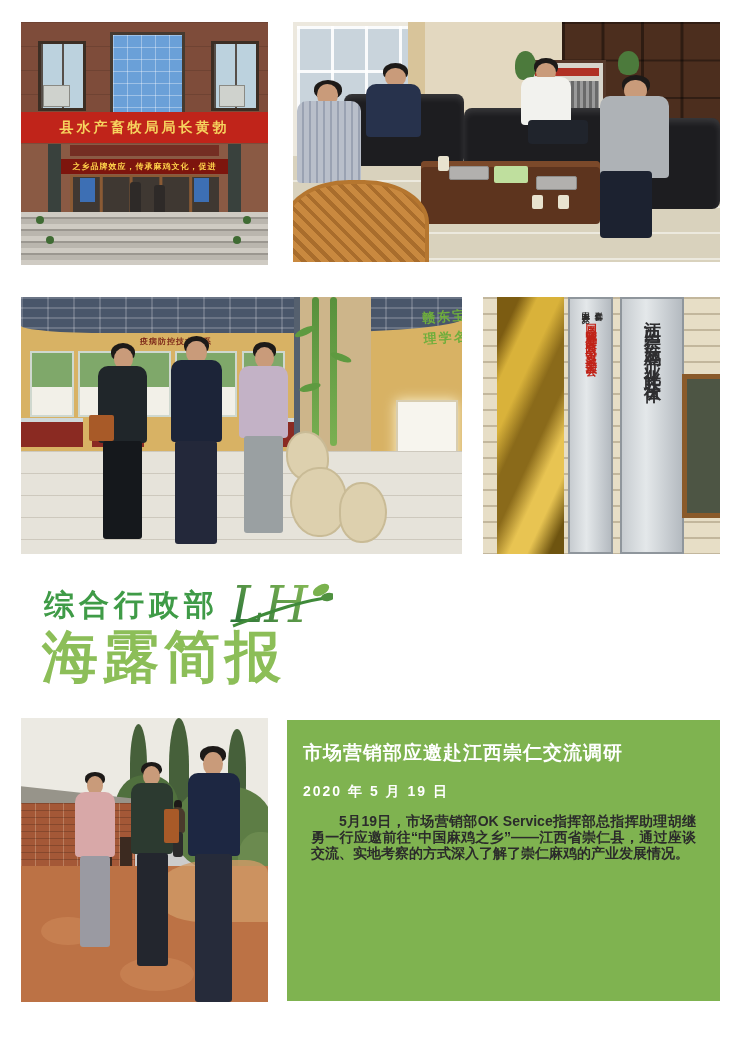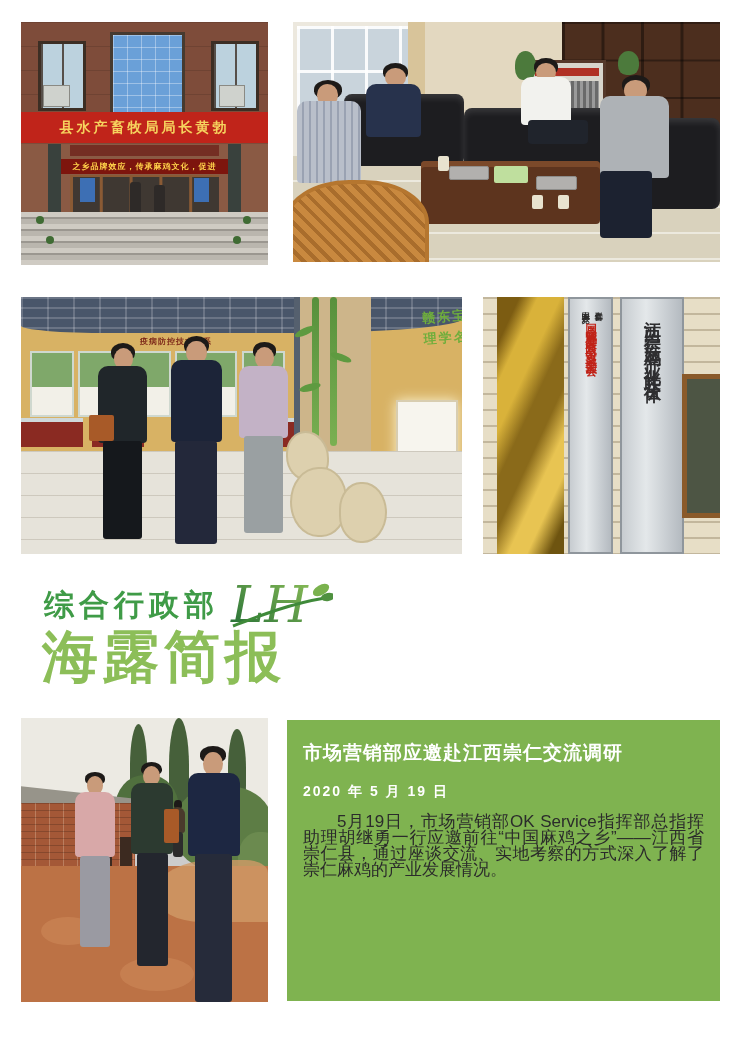--- a/index.html
+++ b/index.html
@@ -91,21 +91,21 @@
   .mast-dept .dept{font-size:30px;font-weight:bold;letter-spacing:5px;color:#3f9b47;}
   .mast-title-row{position:absolute;left:42px;top:626px;display:flex;align-items:flex-end;}
   .mast-title{font-size:56px;font-weight:bold;letter-spacing:5px;color:#8cbe58;line-height:1.1;}
   .mast-issue{font-size:29px;font-weight:bold;color:#2f5e33;margin-left:26px;padding-bottom:7px;letter-spacing:1px;}
 
   
   .article{position:absolute;left:287px;top:720px;width:433px;height:281px;background:#7fb350;box-sizing:border-box;padding:20px 16px 12px 16px;overflow:hidden;}
   .article h1{margin:0;font-size:19px;font-weight:bold;color:#fff;letter-spacing:1px;}
   .article .date{margin-top:17px;font-size:14px;font-weight:bold;color:#fff;letter-spacing:2px;}
   .article .body{margin-top:13px;}
-  .article p{margin:0;font-size:17px;line-height:15.9px;font-weight:normal;color:#2b2b2b;text-indent:2em;text-align:justify;}
+  .article p{margin:8px;font-size:14px;line-height:15.9px;font-weight:bold;color:#2b2b2b;text-indent:2em;text-align:justify;}
 </style>
 </head>
 <body>
 
 <div class="page">
 
   <div class="photo" style="left:21px;top:22px;width:247px;height:243px;">
     <div class="ab p1-facade"></div>
     <div class="ab p1-curtain"></div>
     <div class="ab p1-win" style="left:7%;top:8%;width:17%;height:26%;"></div>

